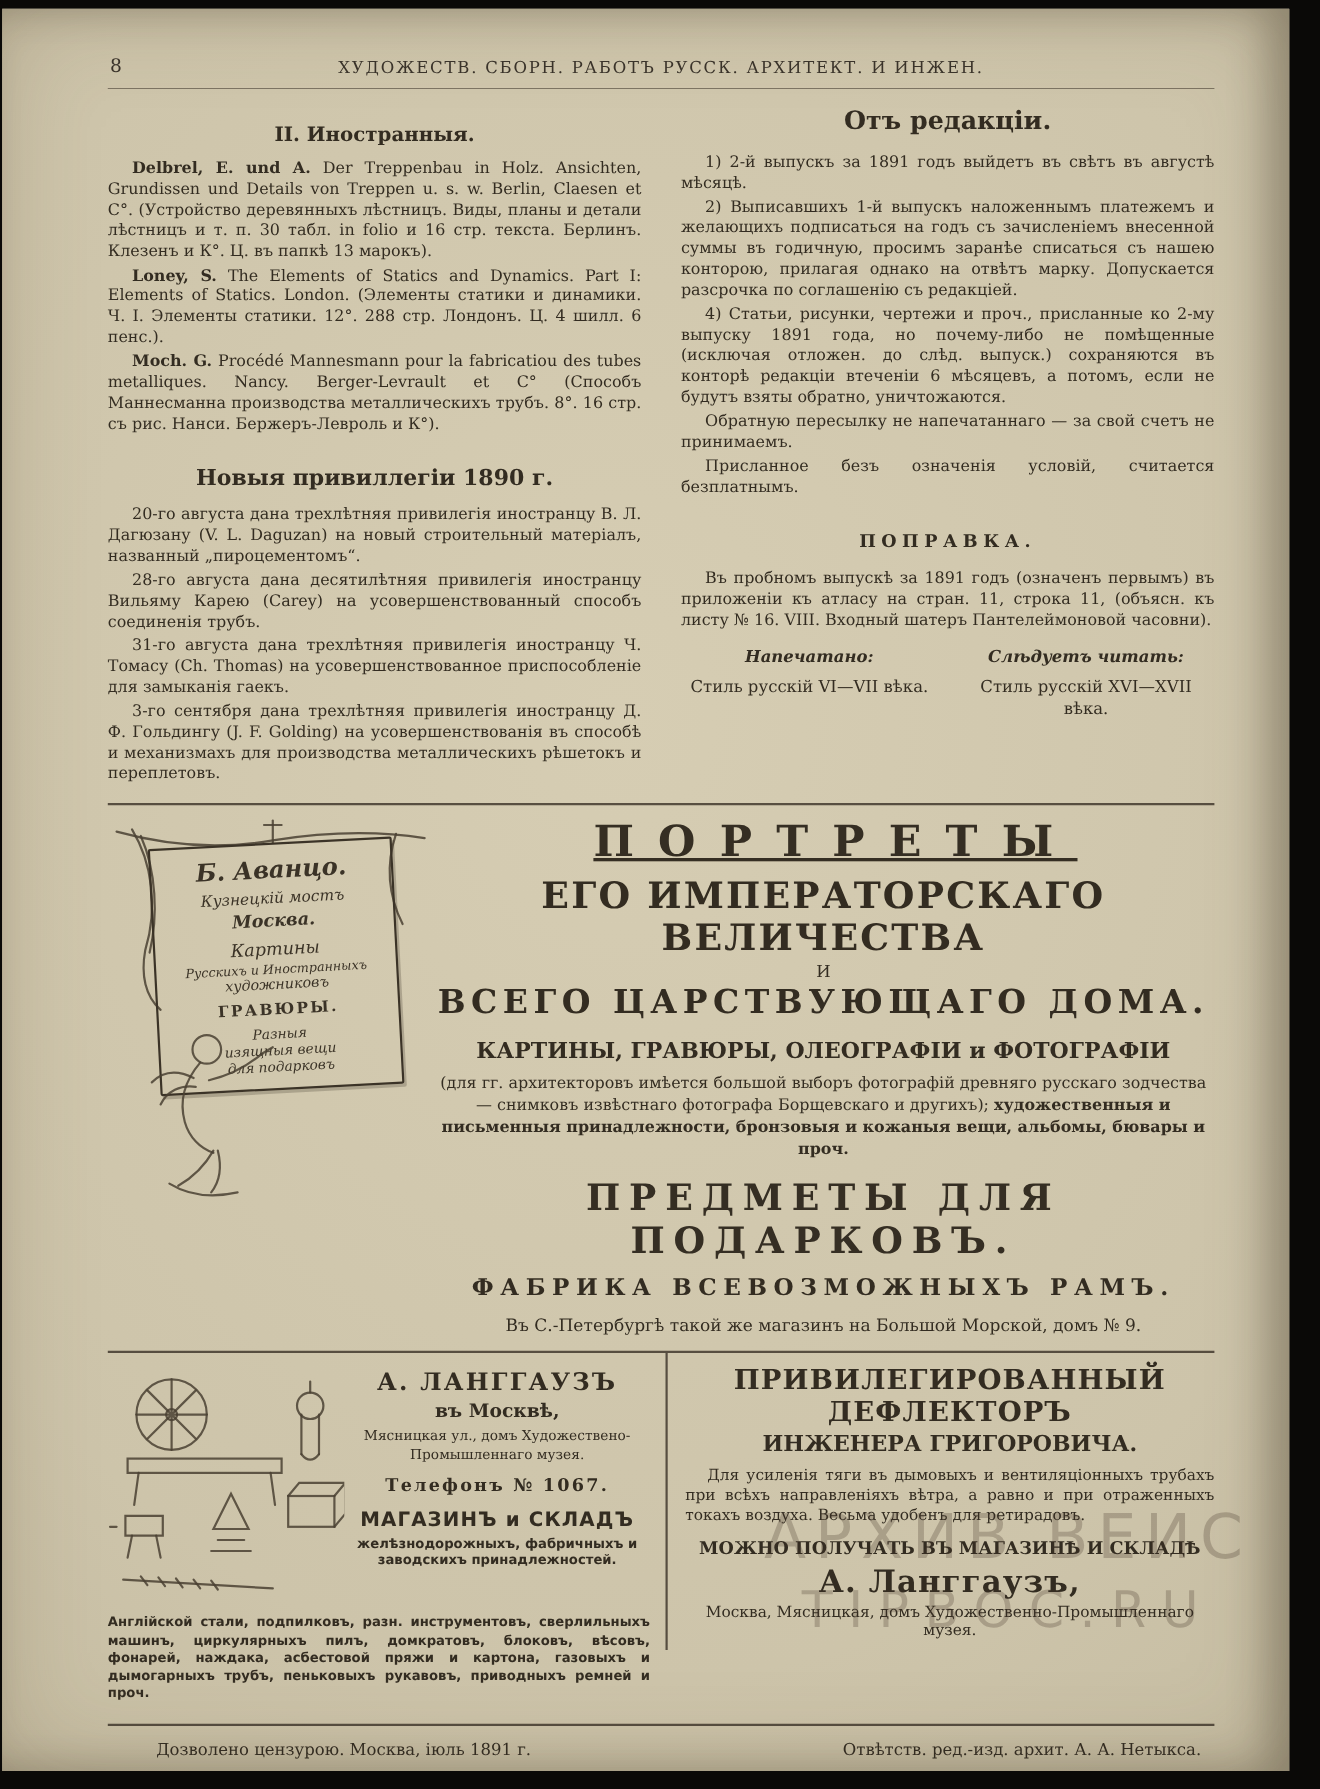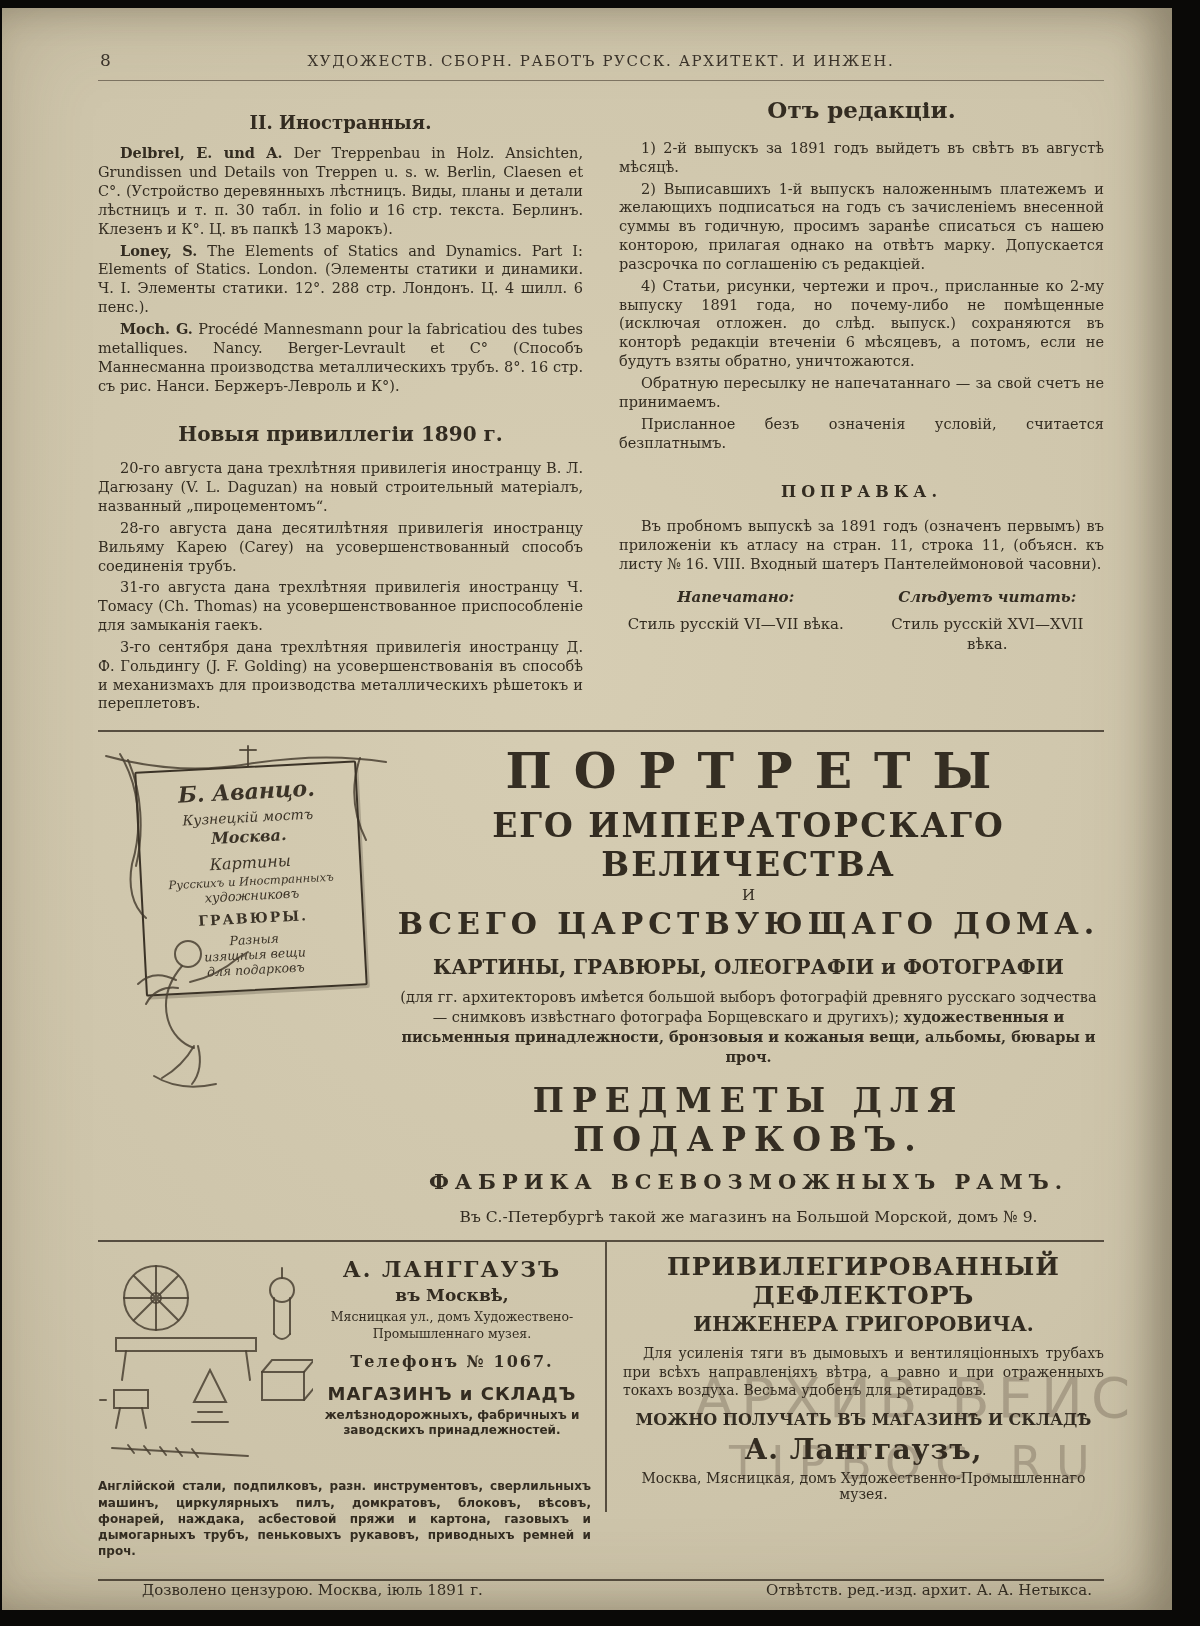--- a/index.html
+++ b/index.html
@@ -60,21 +60,21 @@
   .s2 { font-size:16px; font-style:italic; font-weight:bold; margin-top:2px; }
   .s3 { font-size:16px; font-style:italic; margin-top:7px; }
   .s4 { font-size:11.5px; font-style:italic; margin-top:2px; }
   .s5 { font-size:13px; font-style:italic; }
   .s6 { font-size:14px; font-weight:bold; letter-spacing:2px; margin-top:7px; }
   .s7 { font-size:12.5px; font-style:italic; margin-top:6px; }
   .s8 { font-size:12.5px; font-style:italic; }
   .s9 { font-size:12.5px; font-style:italic; }
 
   .av-right { flex:1; text-align:center; padding-top:2px; }
-  .av-t1 { font-size:49px; font-weight:bold; letter-spacing:22px; margin-right:-22px; color:#352e23; }
+  .av-t1 { font-size:39px; font-weight:bold; letter-spacing:22px; margin-right:-22px; color:#352e23;text-decoration:underline; }
   .av-t2 { font-size:33px; font-weight:bold; letter-spacing:2px; margin-top:6px;text-align:center; }
   .av-i  { font-size:15px; margin-top:2px; }
   .av-t3 { font-size:30px; letter-spacing:5px; margin-top:2px;font-weight:bold; }
   .av-sub { font-size:20px; font-weight:bold; margin-top:14px; }
   .av-body { font-size:14.5px; line-height:1.38; margin-top:8px; padding:0 4px; }
   .av-body .b2 { font-weight:bold; }
   .av-gifts { font-size:33px; font-weight:bold; letter-spacing:8px; margin-top:14px; color:#352e23; }
   .av-frames { font-size:21px; font-weight:bold; letter-spacing:6px; margin-top:10px; }
   .av-foot { font-size:15.5px; margin-top:14px; }
 
@@ -96,21 +96,21 @@
 
   .def-t1 { text-align:center; font-weight:bold; font-size:25px; letter-spacing:1px; }
   .def-t2 { text-align:center; font-weight:bold; font-size:20px; margin-top:2px; }
   .def-body { font-size:14px; text-align:justify; margin:8px 0 0; line-height:1.32; text-indent:20px; }
   .def-get { text-align:center; font-weight:bold; font-size:16px; margin-top:10px; }
   .def-name { text-align:center; font-weight:bold; font-size:28px; margin-top:4px; letter-spacing:1px; }
   .def-addr { text-align:center; font-size:14px; margin-top:4px; }
 
   
   .pagefoot { display:flex; justify-content:space-between; border-top:2px solid rgba(52,44,33,.78);
-              margin-top:10px; font-size:15px; }
+              margin-top:10px; padding-top:12px; font-size:15px; }
   .pf-left { margin-left:44px; }
   .pf-right { margin-right:12px; }
 
   
   .wm { position:absolute; right:34px; bottom:120px; text-align:center;
         color:rgba(64,52,38,.26); font-family:"DejaVu Sans", sans-serif; font-weight:normal;
         pointer-events:none;margin-left:40px; }
   .wm-1 { font-size:56px; letter-spacing:8px; }
   .wm-2 { font-size:46px; letter-spacing:14px; margin-top:6px; }
 

